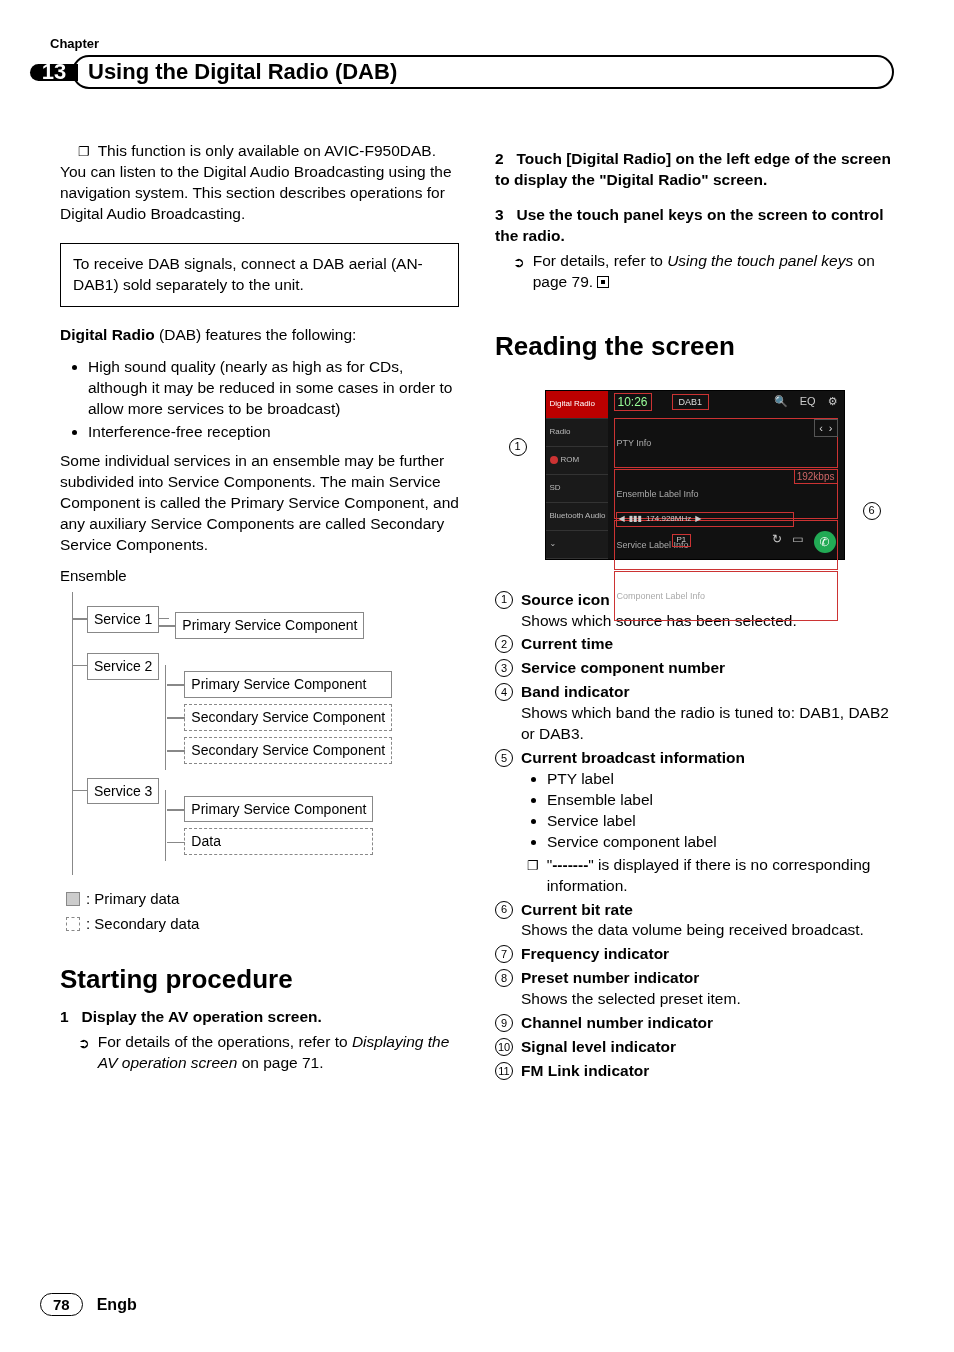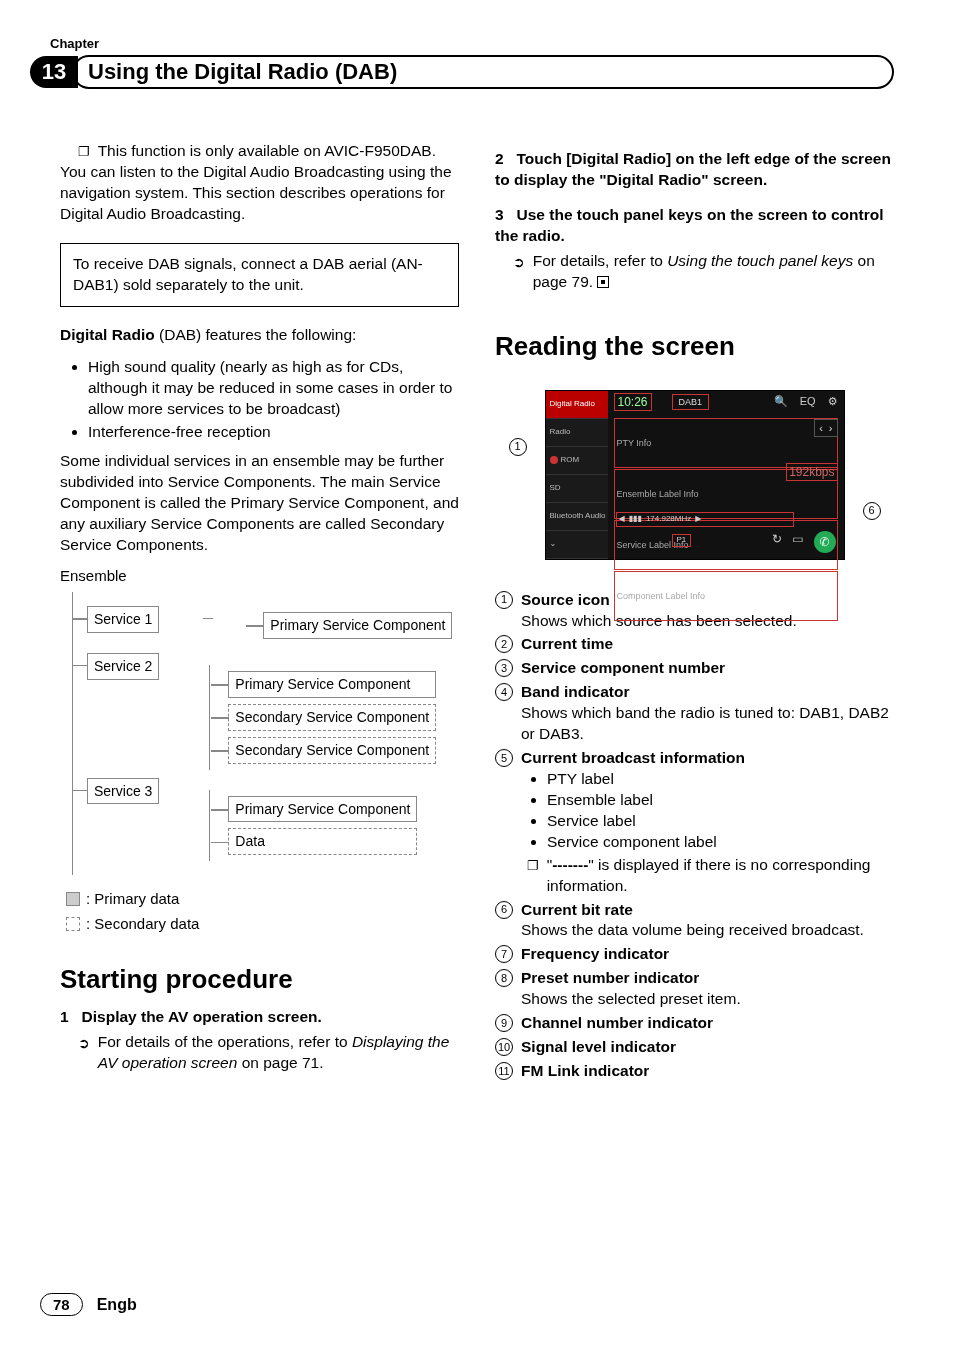--- a/index.html
+++ b/index.html
@@ -18,21 +18,21 @@
     align-items: center;
     margin-top: 4px;
     margin-left: -30px;
   }
   .chap-badge {
     background: #000;
     color: #fff;
     font-weight: bold;
     font-size: 22px;
     width: 48px;
-    height: 32px;
+    height: 17px;
     border-radius: 16px 0 0 16px;
     display: flex;
     align-items: center;
     justify-content: center;
   }
   .title-pill {
     border: 2px solid #000;
     border-radius: 20px;
     height: 34px;
     flex: 1;
@@ -70,21 +70,20 @@
     border-left: 1.5px solid #888;
     margin: 6px 0 14px 12px;
     padding: 6px 0 6px 0;
     font-size: 14px;
   }
   .svc-row {
     display: flex;
     align-items: flex-start;
     position: relative;
     margin: 8px 0;
-    gap: 44px;
   }
   .svc-row::before {
     content: "";
     position: absolute;
     left: 0;
     top: 12px;
     width: 14px;
     height: 1.5px;
     background: #888;
   }
@@ -156,21 +155,21 @@
   .side div { flex:1; border-bottom:1px solid #333; color:#bbb; font-size:8px; display:flex; align-items:center; gap:3px; padding-left:4px;}
   .side .dr { background:#b00; color:#fff; }
   .topbar { position:absolute; left:62px; right:0; top:0; height:22px; display:flex; align-items:center; gap:6px; padding:0 6px;}
   .time { border:1px solid #c33; color:#9f9; font-size:12px; padding:0 3px;}
   .band { border:1px solid #c33; color:#ddd; font-size:9px; padding:1px 6px; margin-left:14px;}
   .ico { color:#ccc; font-size:11px; margin-left:auto;}
   .ico2 { color:#ccc; font-size:11px; margin-left:6px;}
   .main-area{ position:absolute; left:62px; right:0; top:22px; bottom:0; padding:4px 6px; color:#aaa; font-size:9px;}
   .redbox{ border:1px solid #c33; padding:18px 2px; margin:1px 0; display:block;}
   .arrows{ position:absolute; right:6px; top:28px; color:#ddd; border:1px solid #555; font-size:11px; padding:1px 4px; display:flex; gap:6px;}
-  .bitrate{ position:absolute; right:6px; top:72px; color:#c66; font-size:12px; border:1px solid #c33; padding:0 2px;}
+  .bitrate{ position:absolute; right:6px; top:78px; color:#c66; font-size:10px; border:1px solid #c33; padding:0 2px;}
   .freqrow{ position:absolute; left:70px; bottom:32px; right:50px; border:1px solid #c33; padding:1px 2px; font-size:8px; color:#ccc; display:flex; align-items:center; gap:4px;}
   .preset{ position:absolute; left:126px; bottom:12px; border:1px solid #c33; color:#ccc; font-size:8px; padding:0 4px;}
   .bot-icons{position:absolute; right:8px; bottom:6px; display:flex; gap:10px; color:#ccc; font-size:12px;}
   .phone{ width:22px;height:22px;border-radius:50%;background:#2a5; color:#fff; display:flex;align-items:center;justify-content:center; font-size:12px;}
   .callout{ position:absolute; width:18px;height:18px;border:1px solid #000;border-radius:50%;font-size:11px;display:flex;align-items:center;justify-content:center;background:#fff;}
 
   .footer {
     position: absolute;
     left: 40px;
     bottom: 36px;

